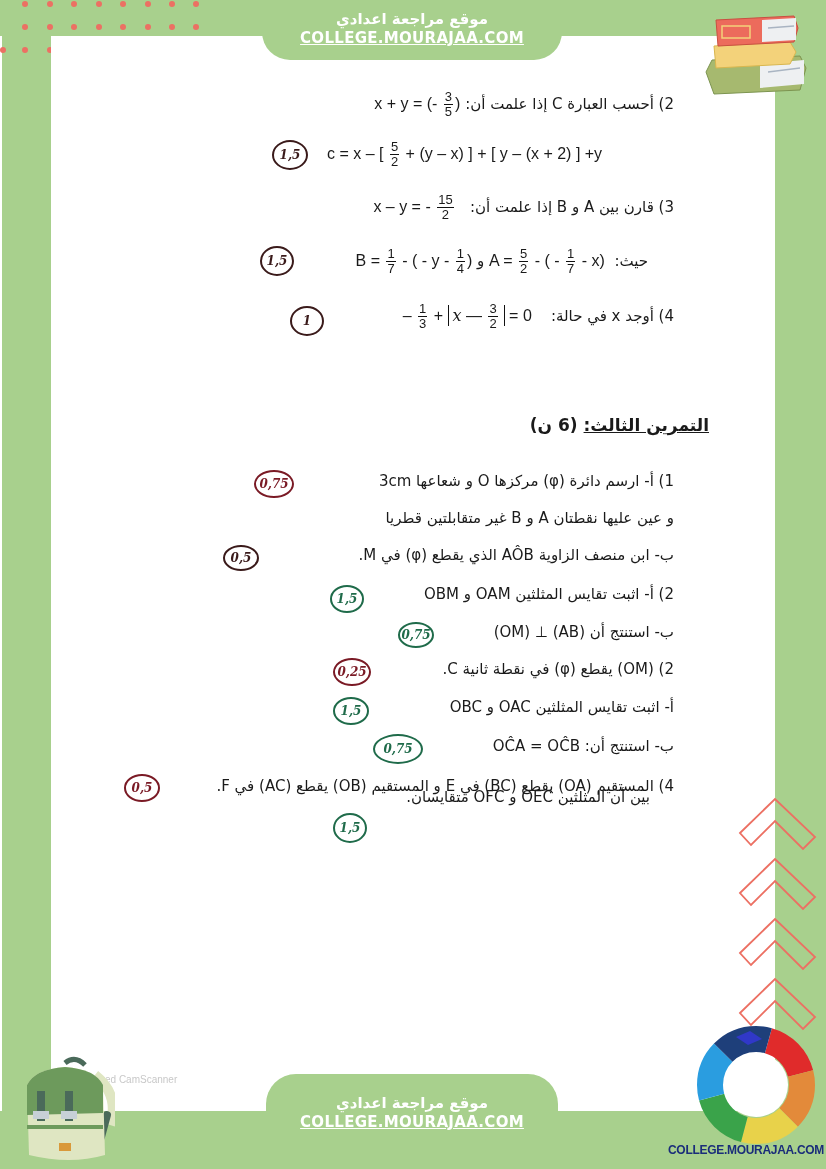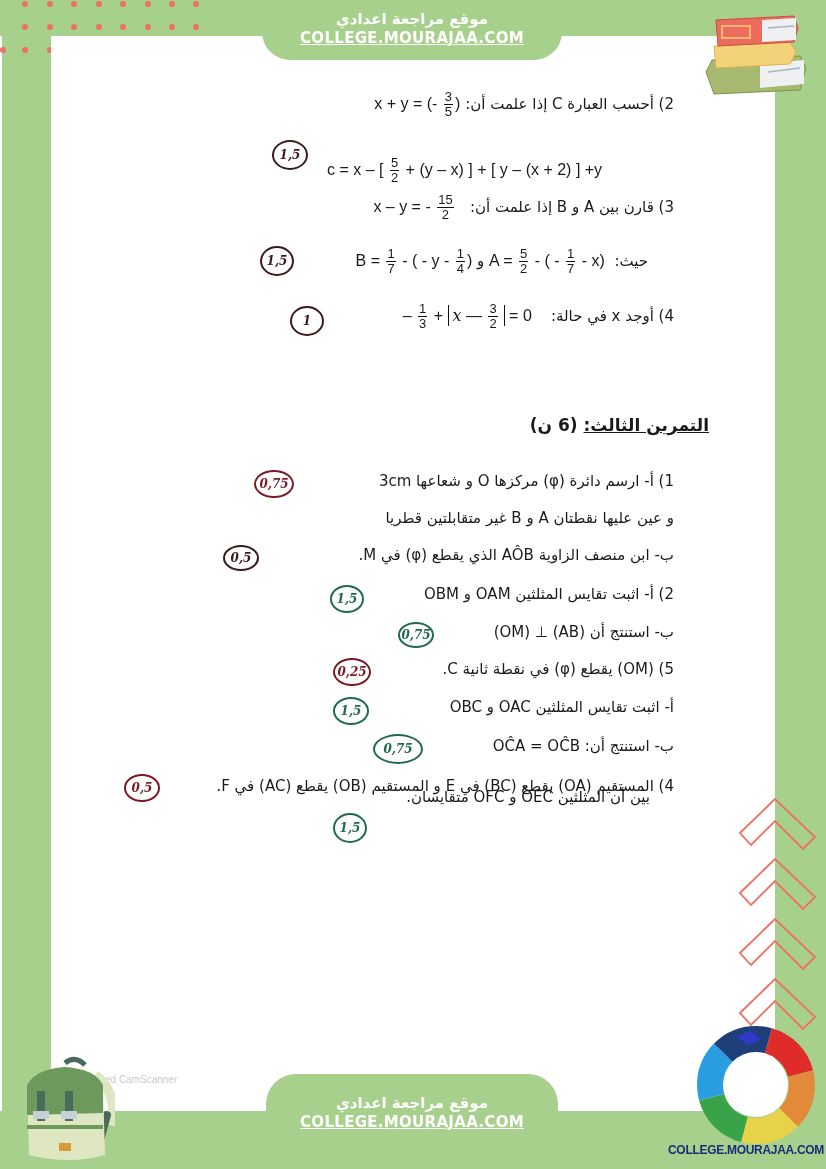--- a/index.html
+++ b/index.html
@@ -99,21 +99,21 @@
   <line x1="68" y1="16" x2="94" y2="14" stroke="#a9b4c2" stroke-width="1.5"></line>
 </svg>
 
 <div class="line" style="right:152px;top:90px;">
   <span>2) أحسب العبارة C إذا علمت أن:</span>
   <span class="math">x + y = (- <span class="frac">
         <span class="num">3</span>
         <span>5</span>
       </span>)</span>
 </div>
-<div class="line" style="left:327px;top:156px;">
+<div class="line" style="left:327px;top:140px;">
   <span class="math">c = x – [ <span class="frac">
         <span class="num">5</span>
         <span>2</span>
       </span> + (y – x) ] + [ y – (x + 2) ] +y</span>
 </div>
 <div class="score dark" style="left:272px;top:140px;width:36px;height:30px;">1,5</div>
 
 <div class="line" style="right:152px;top:193px;">
   <span>3) قارن بين A و B إذا علمت أن:</span>
   &nbsp;
@@ -166,21 +166,21 @@
 
 <div class="line" style="right:152px;top:546px;">ب- ابن منصف الزاوية AÔB الذي يقطع (φ) في M.</div>
 <div class="score dark" style="left:223px;top:545px;width:36px;height:26px;">0,5</div>
 
 <div class="line" style="right:152px;top:585px;">2) أ- اثبت تقايس المثلثين OAM و OBM</div>
 <div class="score green" style="left:330px;top:585px;width:34px;height:28px;">1,5</div>
 
 <div class="line" style="right:152px;top:623px;">ب- استنتج أن (AB) ⊥ (OM)</div>
 <div class="score green" style="left:398px;top:622px;width:36px;height:26px;">0,75</div>
 
-<div class="line" style="right:152px;top:660px;">5) (OM) يقطع (φ) في نقطة ثانية C.</div>
+<div class="line" style="right:152px;top:660px;">2) (OM) يقطع (φ) في نقطة ثانية C.</div>
 <div class="score red" style="left:333px;top:658px;width:38px;height:28px;">0,25</div>
 
 <div class="line" style="right:152px;top:698px;">أ- اثبت تقايس المثلثين OAC و OBC</div>
 <div class="score green" style="left:333px;top:697px;width:36px;height:28px;">1,5</div>
 
 <div class="line" style="right:152px;top:737px;">ب- استنتج أن: OĈA = OĈB</div>
 <div class="score green" style="left:373px;top:734px;width:50px;height:30px;">0,75</div>
 
 <div class="line" style="right:152px;top:777px;">4) المستقيم (OA) يقطع (BC) في E و المستقيم (OB) يقطع (AC) في F.</div>
 <div class="score red" style="left:124px;top:774px;width:36px;height:28px;">0,5</div>

